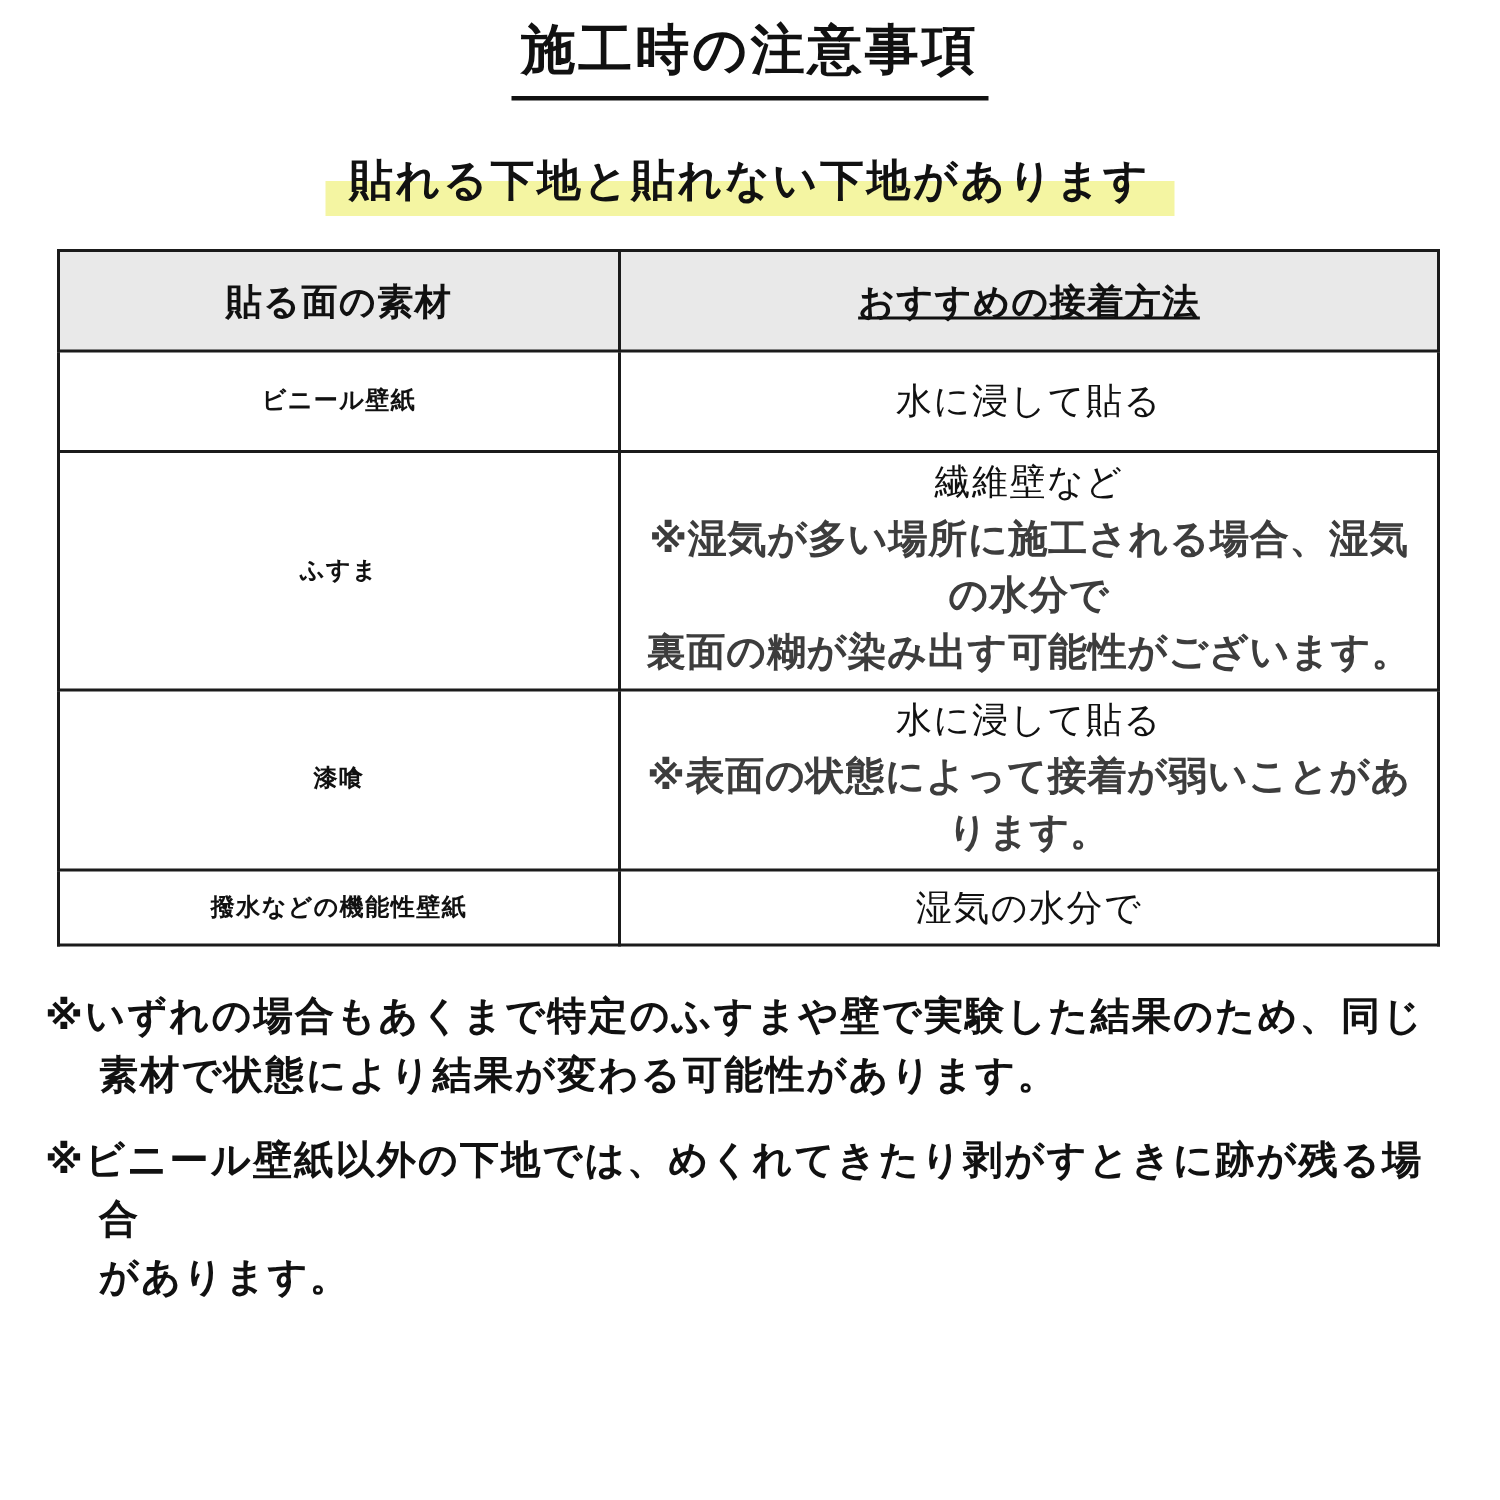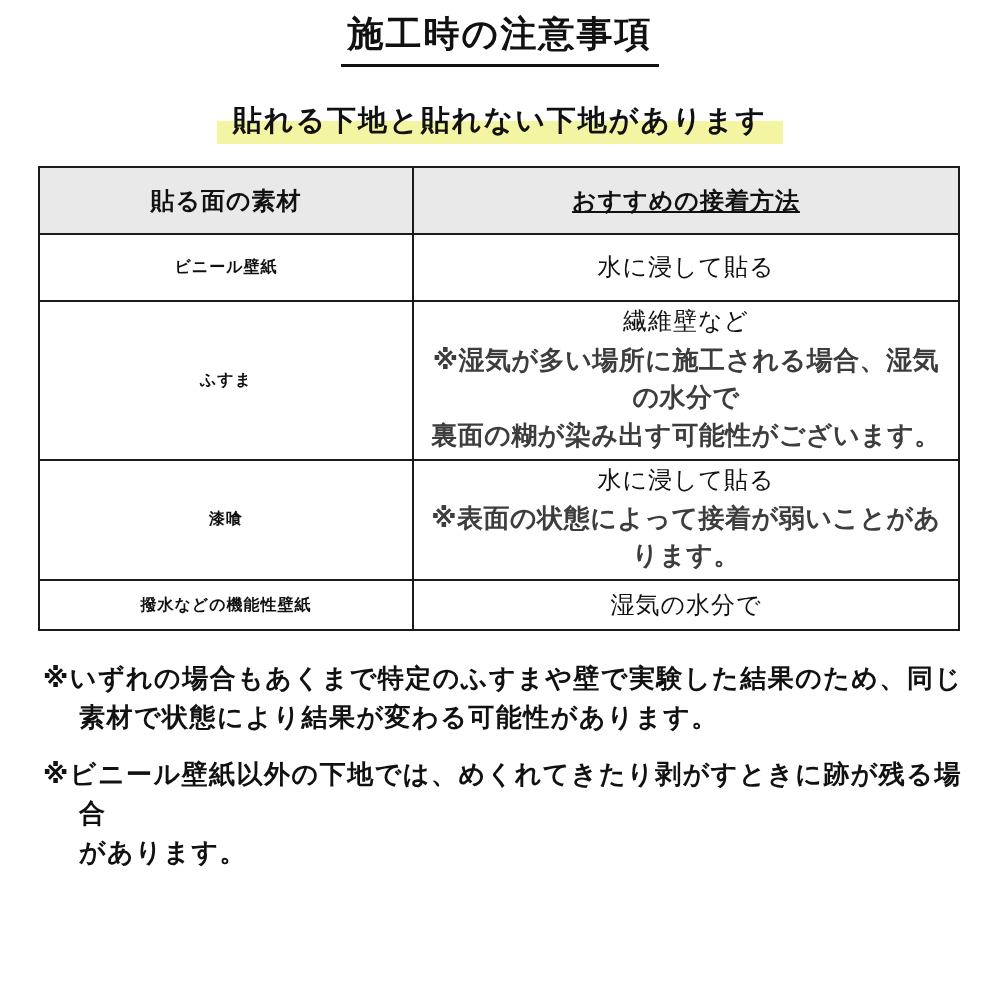--- a/index.html
+++ b/index.html
@@ -99,21 +99,20 @@
   }
   .footnote{
     font-size:26px;
     font-weight:700;
     letter-spacing:1.5px;
     line-height:1.5;
     padding-left:36px;
     text-indent:-36px;
     white-space:pre-line;
     margin-bottom:18px;
-    margin-left:13px;
   }
 </style>
 </head>
 <body>
 
 <div class="page">
 
   <header class="title-block">
     <h1 class="title">施工時の注意事項</h1>
     <div class="title-underline"></div>

